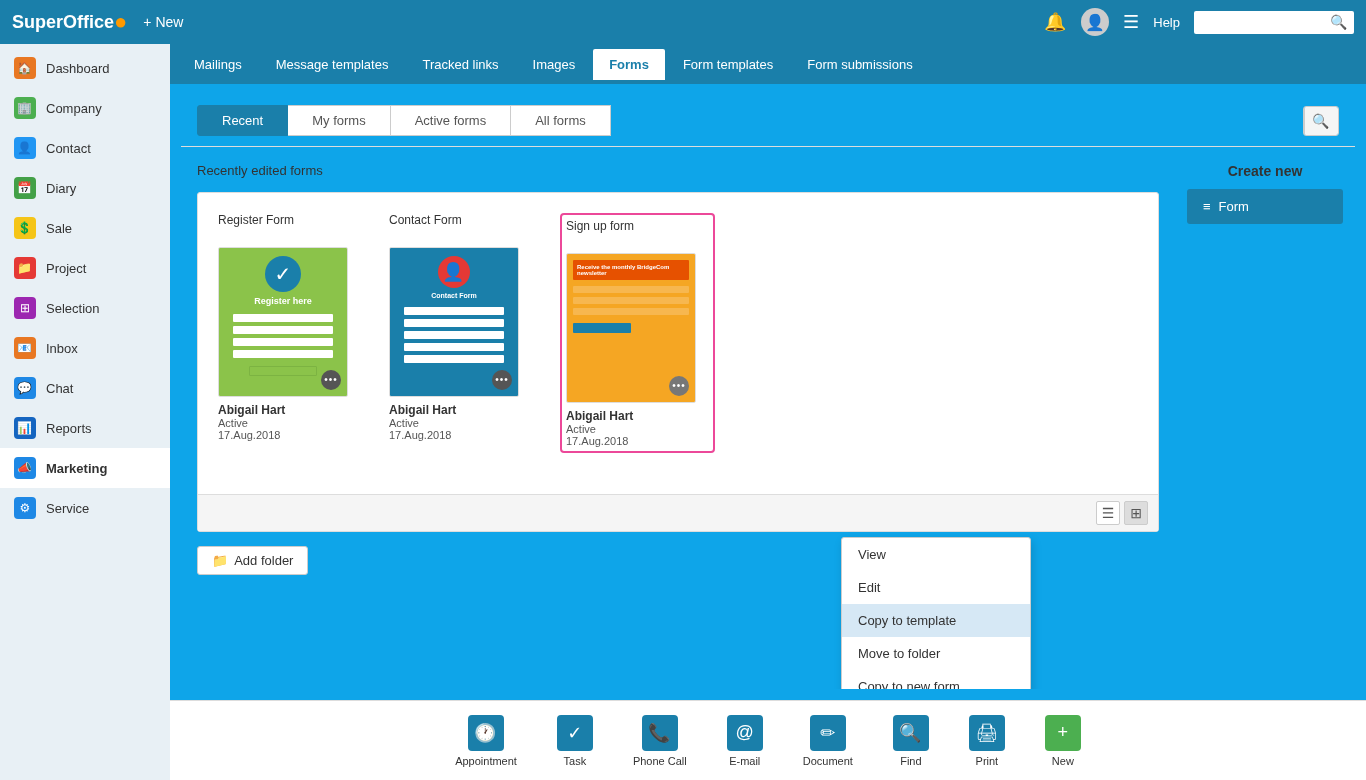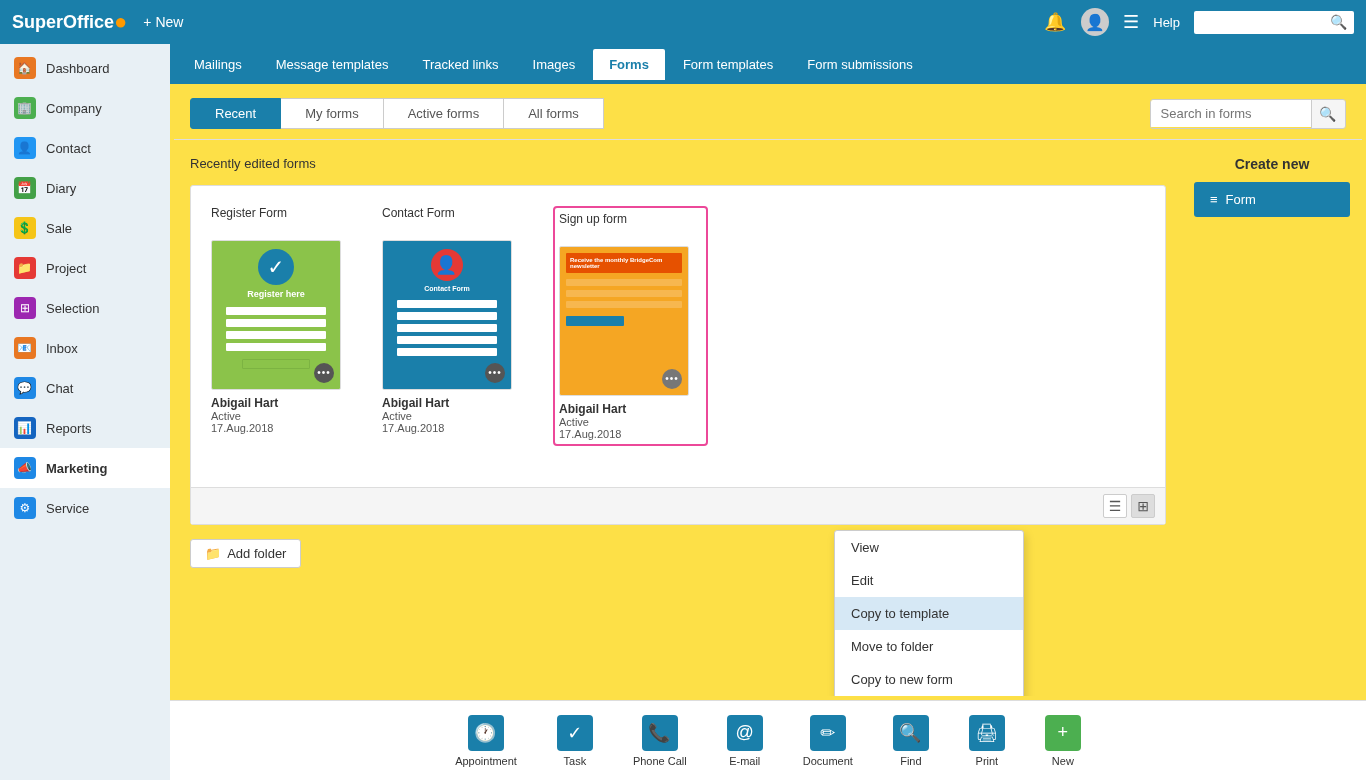--- a/index.html
+++ b/index.html
@@ -132,25 +132,25 @@
       cursor: pointer;
       font-size: 13px;
       border-radius: 2px 2px 0 0;
       white-space: nowrap;
     }
     .tab.active { background: white; color: #1a7faa; font-weight: bold; }
 
     
     .content {
       flex: 1;
-      background: #fde047;
+      background: #0ea5e9;
       display: flex;
       flex-direction: column;
       overflow: hidden;
-      padding: 4px;
+      padding: 11px;
     }
 
     
     .subtabs {
       display: flex;
       align-items: center;
       padding: 10px 16px;
       gap: 0;
       border-bottom: 1px solid #ddd;
     }
@@ -594,21 +594,20 @@
     </div>
 
     <div class="content">
 
       <div class="subtabs">
         <div class="subtab active">Recent</div>
         <div class="subtab">My forms</div>
         <div class="subtab">Active forms</div>
         <div class="subtab">All forms</div>
         <div class="search-in-forms">
-          <input type="text" placeholder="Search in forms" style="">
           <button class="search-in-forms-btn">🔍</button>
         </div>
       </div>
 
       <div class="body-area">
         <div class="forms-area">
           <div class="section-title">Recently edited forms</div>
 
           <div class="forms-grid" style="position:relative;">
             <div class="cards-row">

